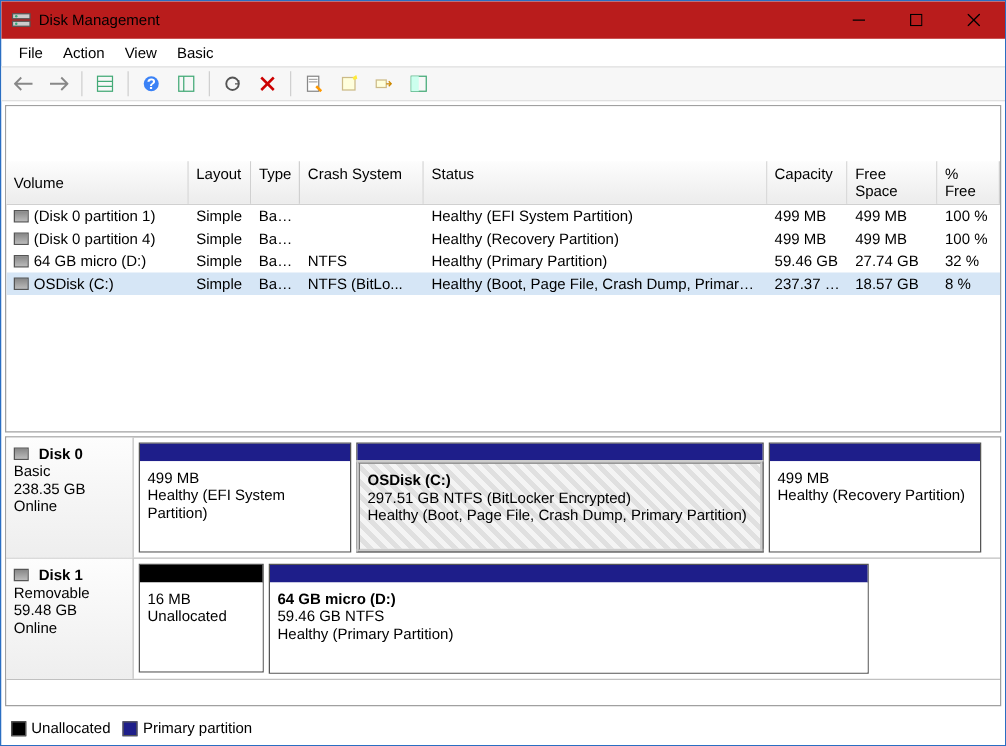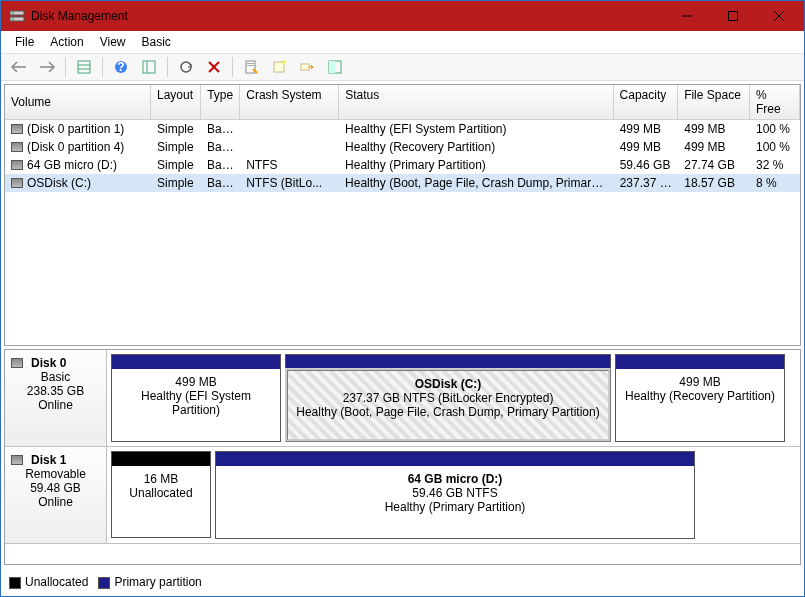--- a/index.html
+++ b/index.html
@@ -9,36 +9,36 @@
 .title-text { flex: 1; }
 .win-btn { width: 46px; height: 28px; display: flex; align-items: center; justify-content: center; }
 .menubar { height: 22px; display: flex; padding: 0 6px; align-items: center; }
 .menu-item { padding: 2px 8px; }
 .toolbar { height: 28px; display: flex; align-items: center; gap: 4px; padding: 0 6px; border-top: 1px solid #e0e0e0; border-bottom: 1px solid #e0e0e0; background: #f7f7f7; }
 .tbtn { width: 24px; height: 24px; display: flex; align-items: center; justify-content: center; border: 1px solid transparent; }
 .tsep { width: 1px; height: 20px; background: #d0d0d0; margin: 0 2px; }
 
 .volume-list { flex: 1; border: 1px solid #a0a0a0; margin: 3px; display: flex; flex-direction: column; overflow: hidden; }
 .vl-header { display: flex; background: #fff; border-bottom: 1px solid #d0d0d0; }
-.vl-header div { border-right: 1px solid #d0d0d0; padding: 3px 6px; background: linear-gradient(#fdfdfd,#ececec); }
+.vl-header div { border-right: 1px solid #d0d0d0; padding: 3px 6px; background: linear-gradient(#fdfdfd,#ececec); margin-top: 44px; }
 .vl-body { flex: 1; overflow: auto; }
 .vl-row { display: flex; padding: 1px 0; }
 .vl-row div { padding: 1px 6px; white-space: nowrap; overflow: hidden; text-overflow: ellipsis; }
 .vl-row.selected { background: #d6e6f6; }
 .col-vol { width: 160px; display: flex; align-items: center; }
 .col-layout { width: 54px; }
 .col-type { width: 42px; text-align: center; }
 .col-fs { width: 108px; }
 .col-status { width: 302px; }
 .col-cap { width: 70px; }
 .col-free { width: 78px; }
 .col-pfree { width: 54px; }
 .mini-disk { width: 12px; height: 10px; background: linear-gradient(#888,#bbb); border: 1px solid #555; margin-right: 4px; display: inline-block; flex-shrink:0; }
 
-.disk-panel { height: 216px; border: 1px solid #a0a0a0; margin: 0 3px 3px 3px; overflow: auto; text-align: center; }
+.disk-panel { height: 216px; border: 1px solid #a0a0a0; margin: 0 3px 3px 3px; overflow: auto; }
 .disk-row { display: flex; border-bottom: 1px solid #c0c0c0; }
 .disk-info { width: 102px; padding: 6px; border-right: 1px solid #c0c0c0; background: linear-gradient(#fdfdfd,#eeeeee); }
 .disk-info .dname { font-weight: bold; display: flex; align-items: center; gap: 4px; }
 .parts { flex: 1; display: flex; padding: 4px; gap: 4px; }
 .part { flex-shrink: 0; border: 1px solid #555; display: flex; flex-direction: column; }
 .part-header { height: 14px; background: #1e1e8a; }
 .part-header.black { background: #000; }
 .part-body { flex: 1; padding: 6px; background: #fff; }
 .part-body.hatched { background: repeating-linear-gradient(45deg,#f4f4f4,#f4f4f4 4px,#e0e0e0 4px,#e0e0e0 8px); border: 3px ridge #ccc; margin: -1px; }
 .pname { font-weight: bold; }
@@ -157,21 +157,21 @@
 </div>
 
 <div class="volume-list">
   <div class="vl-header">
     <div class="col-vol">Volume</div>
     <div class="col-layout">Layout</div>
     <div class="col-type">Type</div>
     <div class="col-fs">Crash System</div>
     <div class="col-status">Status</div>
     <div class="col-cap">Capacity</div>
-    <div class="col-free">File Space</div>
+    <div class="col-free">Free Space</div>
     <div class="col-pfree">% Free</div>
   </div>
   <div class="vl-body" id="vl-body">
       <div class="vl-row">
         <div class="col-vol"><span class="mini-disk"></span>(Disk 0 partition 1)</div>
         <div class="col-layout">Simple</div>
         <div class="col-type">Basic</div>
         <div class="col-fs"></div>
         <div class="col-status">Healthy (EFI System Partition)</div>
         <div class="col-cap">499 MB</div>
@@ -224,21 +224,21 @@
           <div class="part-header "></div>
           <div class="part-body">
             <div>499 MB</div>
             <div>Healthy (EFI System Partition)</div>
           </div>
         </div>
         <div class="part" style="width: 326px; height: 88px;">
           <div class="part-header "></div>
           <div class="part-body hatched">
             <div class="pname">OSDisk  (C:)</div>
-            <div>237.37 GB NTFS (BitLocker Encrypted)</div>
+            <div>297.51 GB NTFS (BitLocker Encrypted)</div>
             <div>Healthy (Boot, Page File, Crash Dump, Primary Partition)</div>
           </div>
         </div>
         <div class="part" style="width: 170px; height: 88px;">
           <div class="part-header "></div>
           <div class="part-body">
             <div>499 MB</div>
             <div>Healthy (Recovery Partition)</div>
           </div>
         </div>

